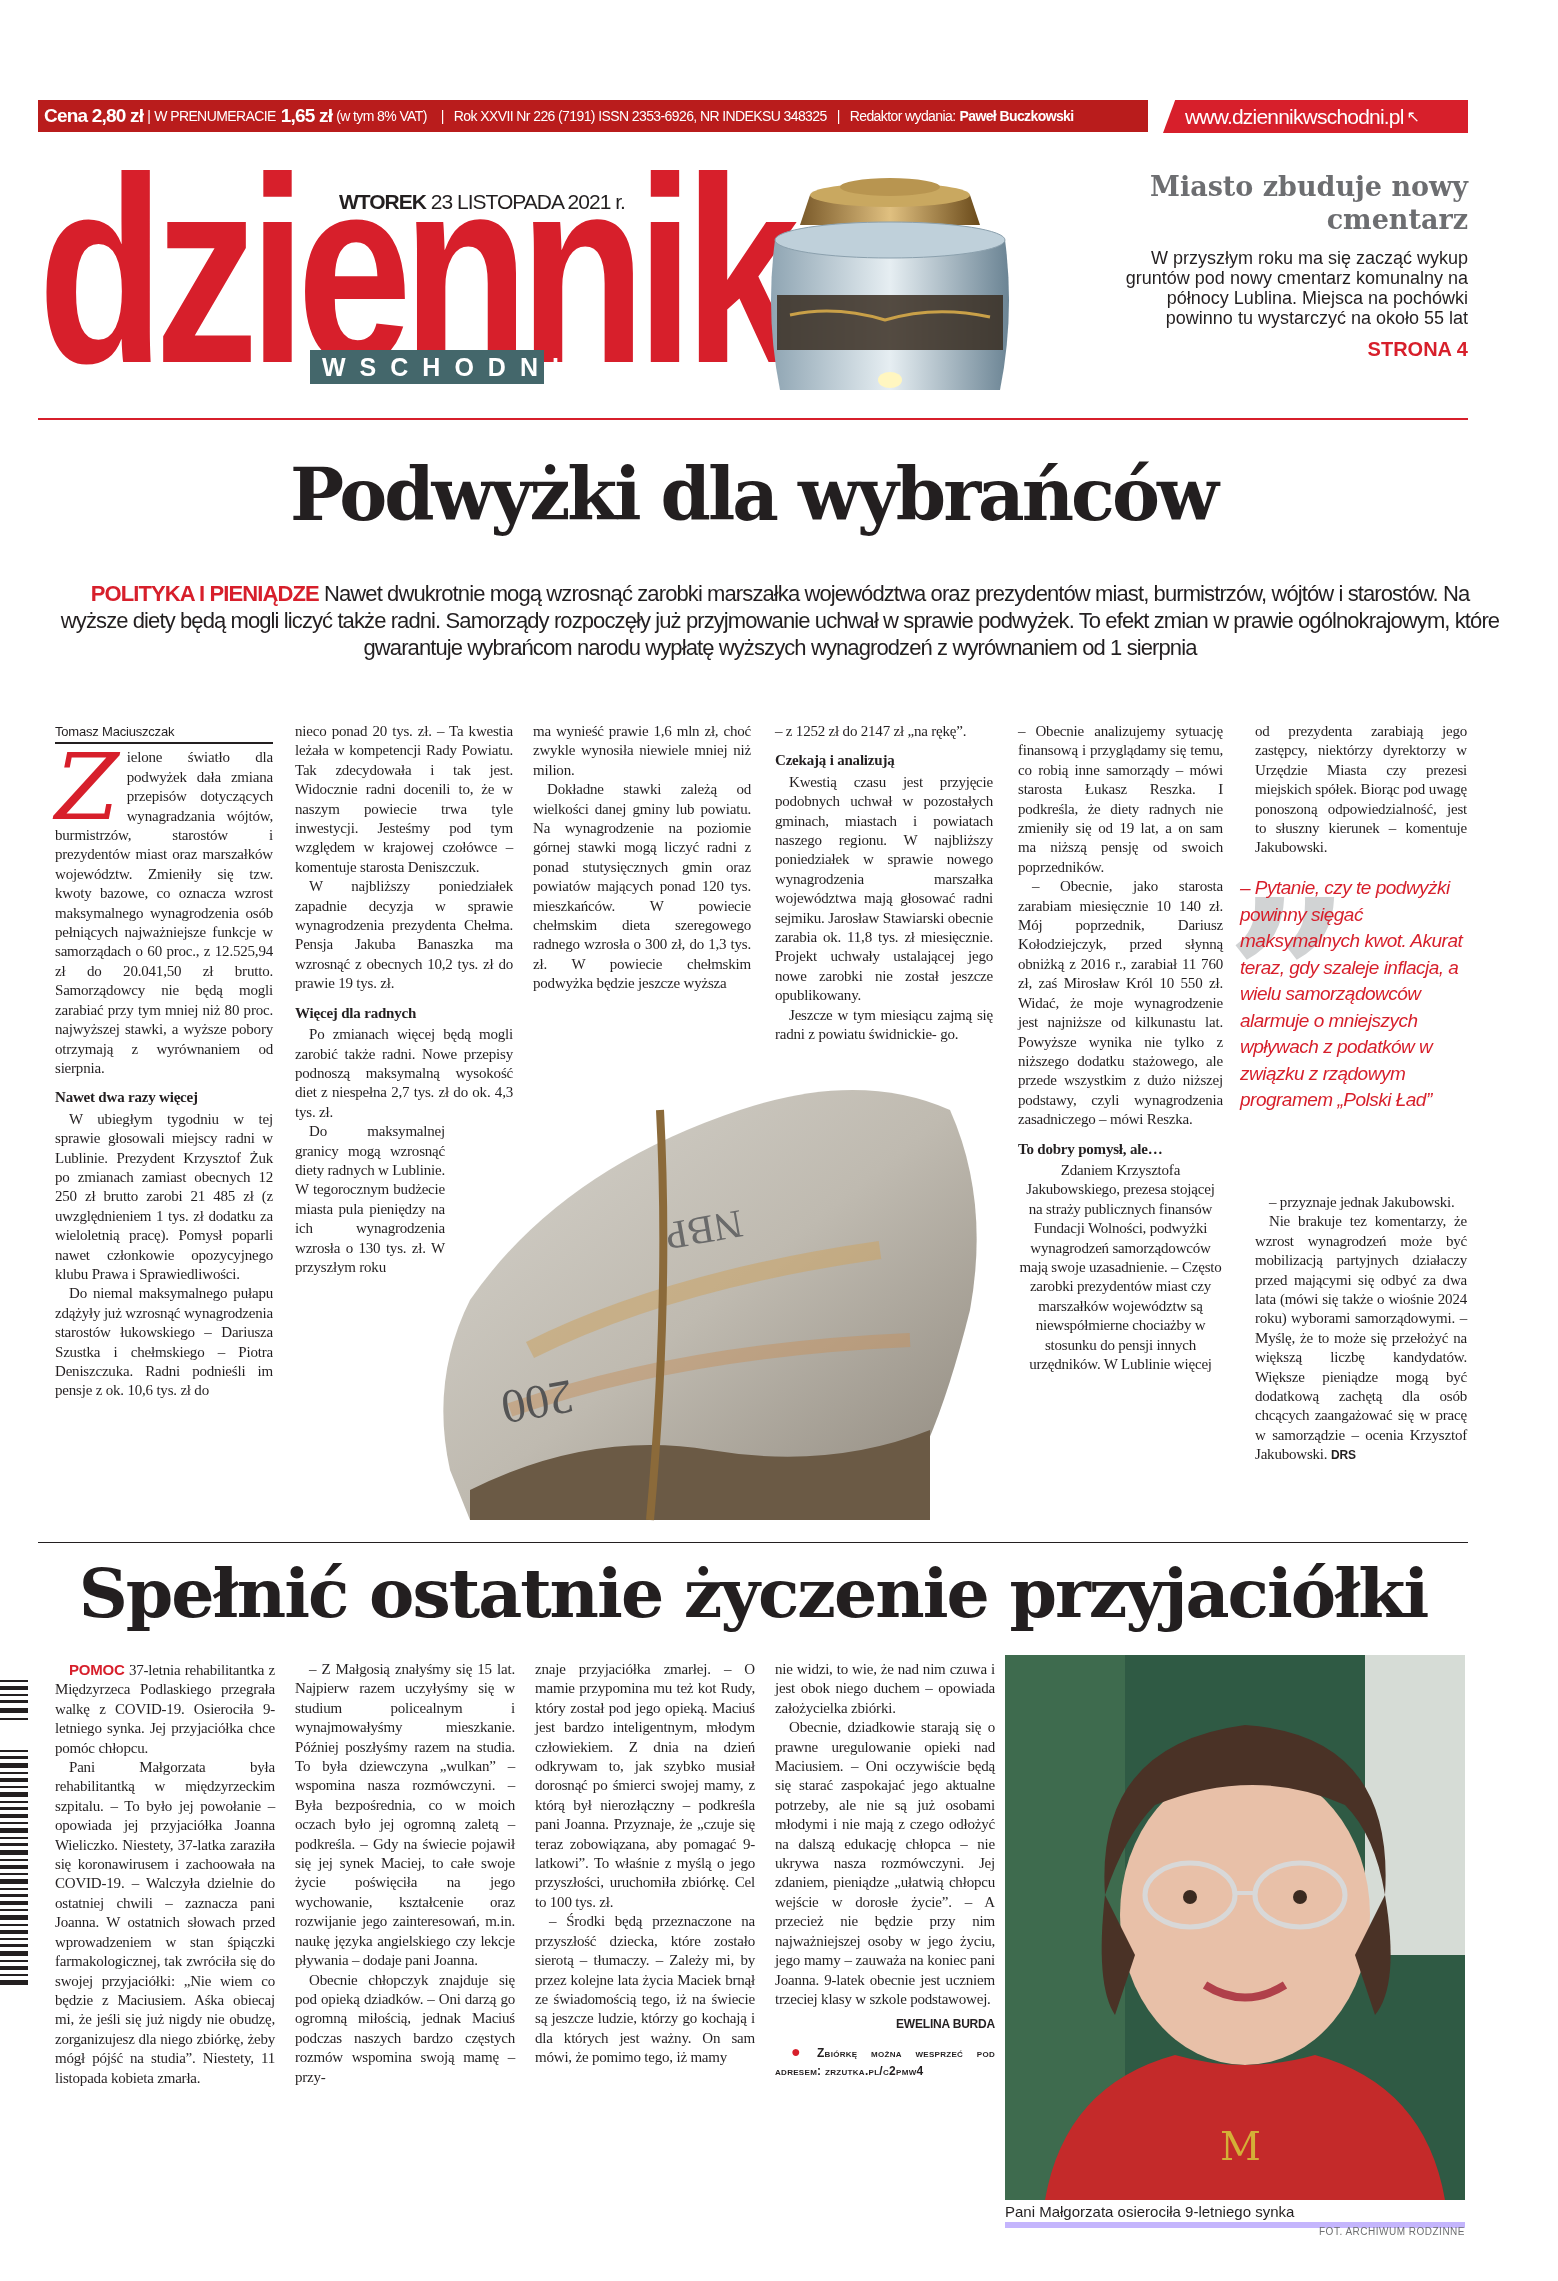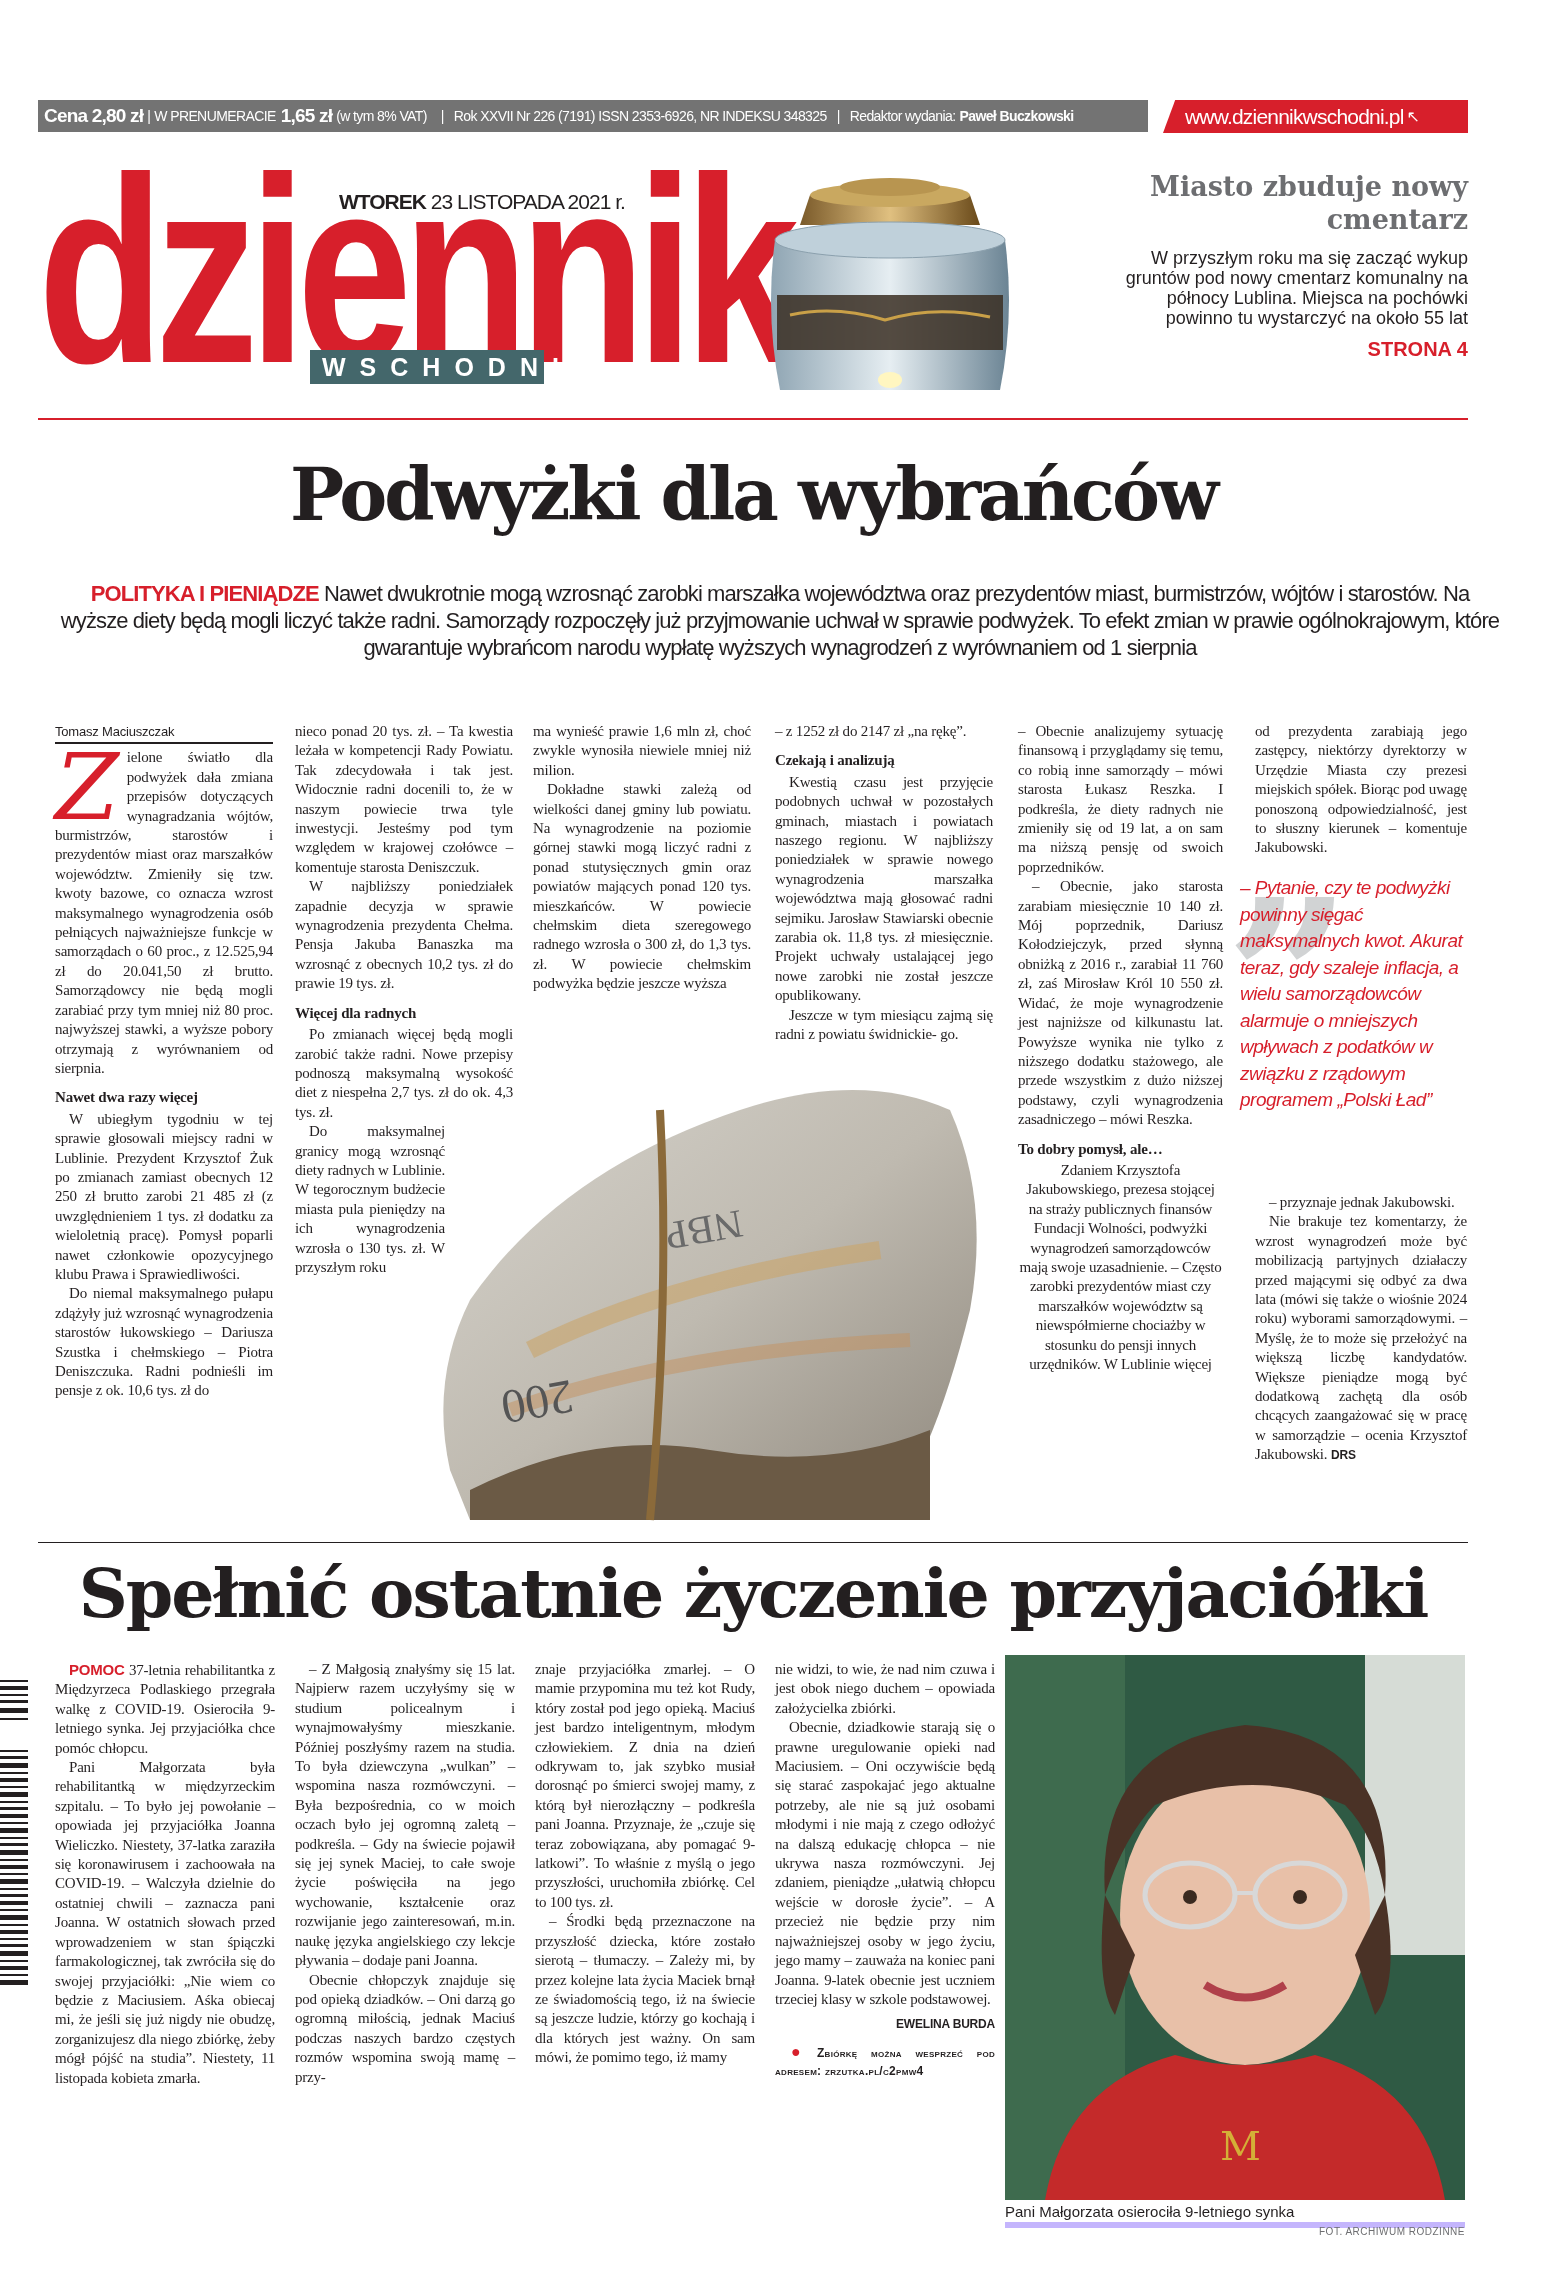--- a/index.html
+++ b/index.html
@@ -2,21 +2,21 @@
 <html><head>
 <meta charset="utf-8">
 <style>
   * { box-sizing: border-box; margin: 0; padding: 0; }
   html, body { width: 1558px; height: 2281px; background: #ffffff; overflow: hidden; }
   body { position: relative; font-family: "Liberation Serif", serif; color: #231f20; }
 
   .abs { position: absolute; }
 
   
-  .topbar { left: 38px; top: 100px; width: 1110px; height: 32px; background: #737373; color: #fff;
+  .topbar { left: 38px; top: 100px; width: 1110px; height: 32px; background: #b91c1c; color: #fff;
             font-family: "Liberation Sans", sans-serif; font-size: 14px; display: flex; align-items: center;
             padding-left: 6px; white-space: nowrap; letter-spacing: -0.6px; }
   .topbar .big { font-weight: bold; font-size: 19px; letter-spacing: -0.8px; }
   .topbar .small { font-size: 14px; margin: 0 4px; }
   .topbar .sep { margin: 0 10px; }
   .topbar b { font-weight: bold; }
   .urlbar { left: 1163px; top: 100px; width: 305px; height: 33px; background: #d71f2b; color: #fff;
             font-family: "Liberation Sans", sans-serif; font-size: 21px; display: flex; align-items: center;
             padding-left: 22px; letter-spacing: -0.8px; clip-path: polygon(4% 0, 100% 0, 100% 100%, 0 100%); }
   .urlbar .cursor { margin-left: 3px; font-size: 16px; }

